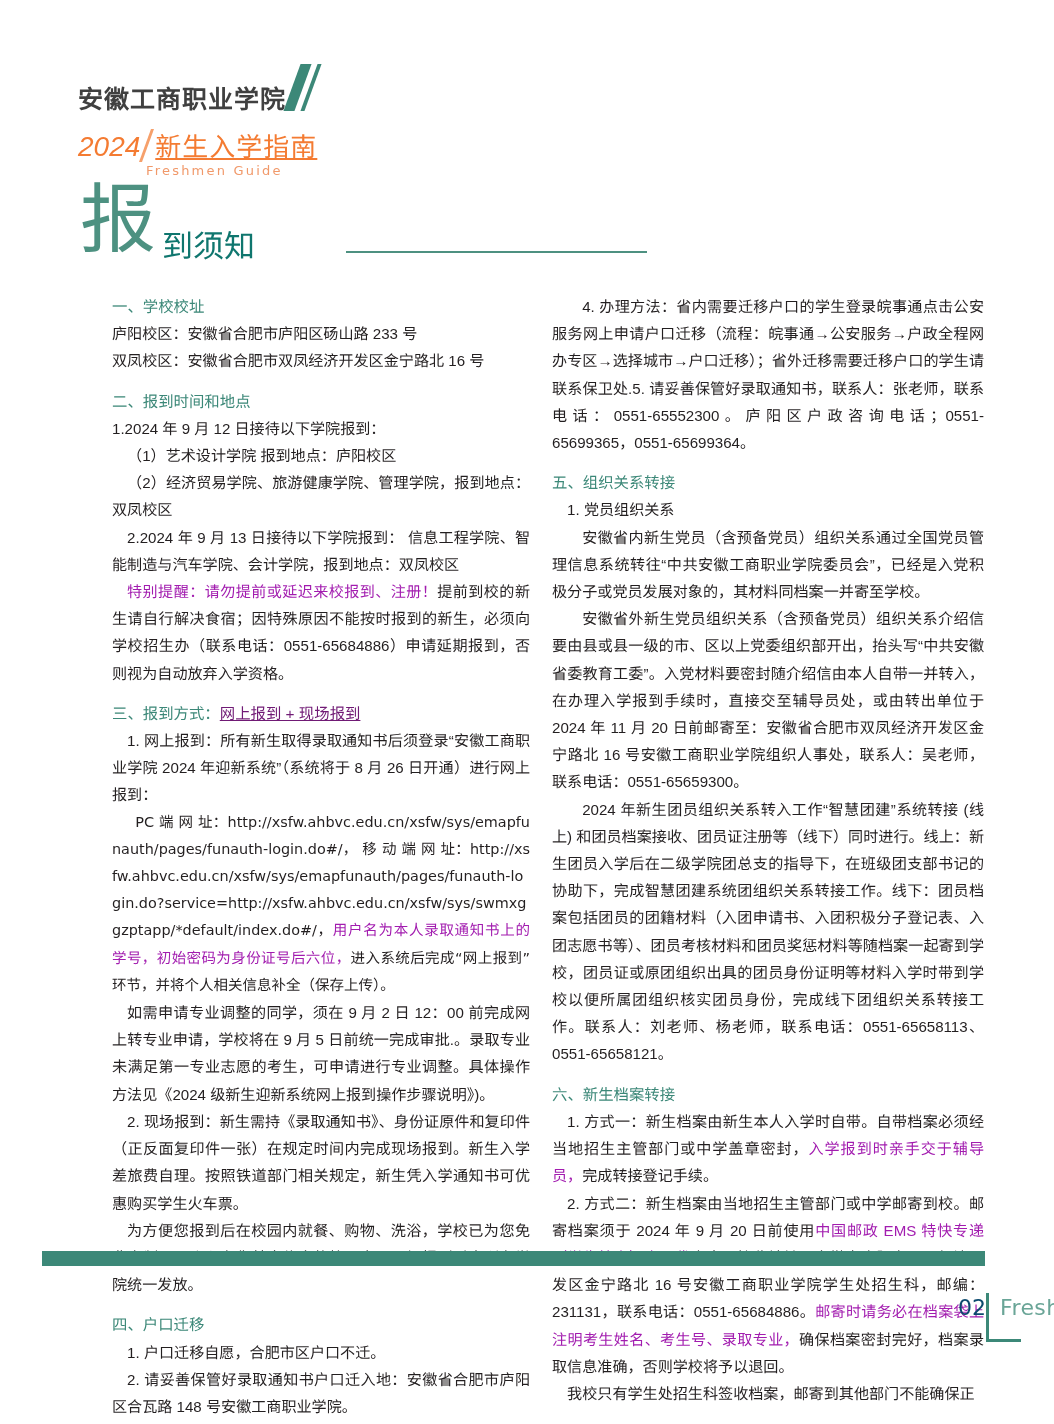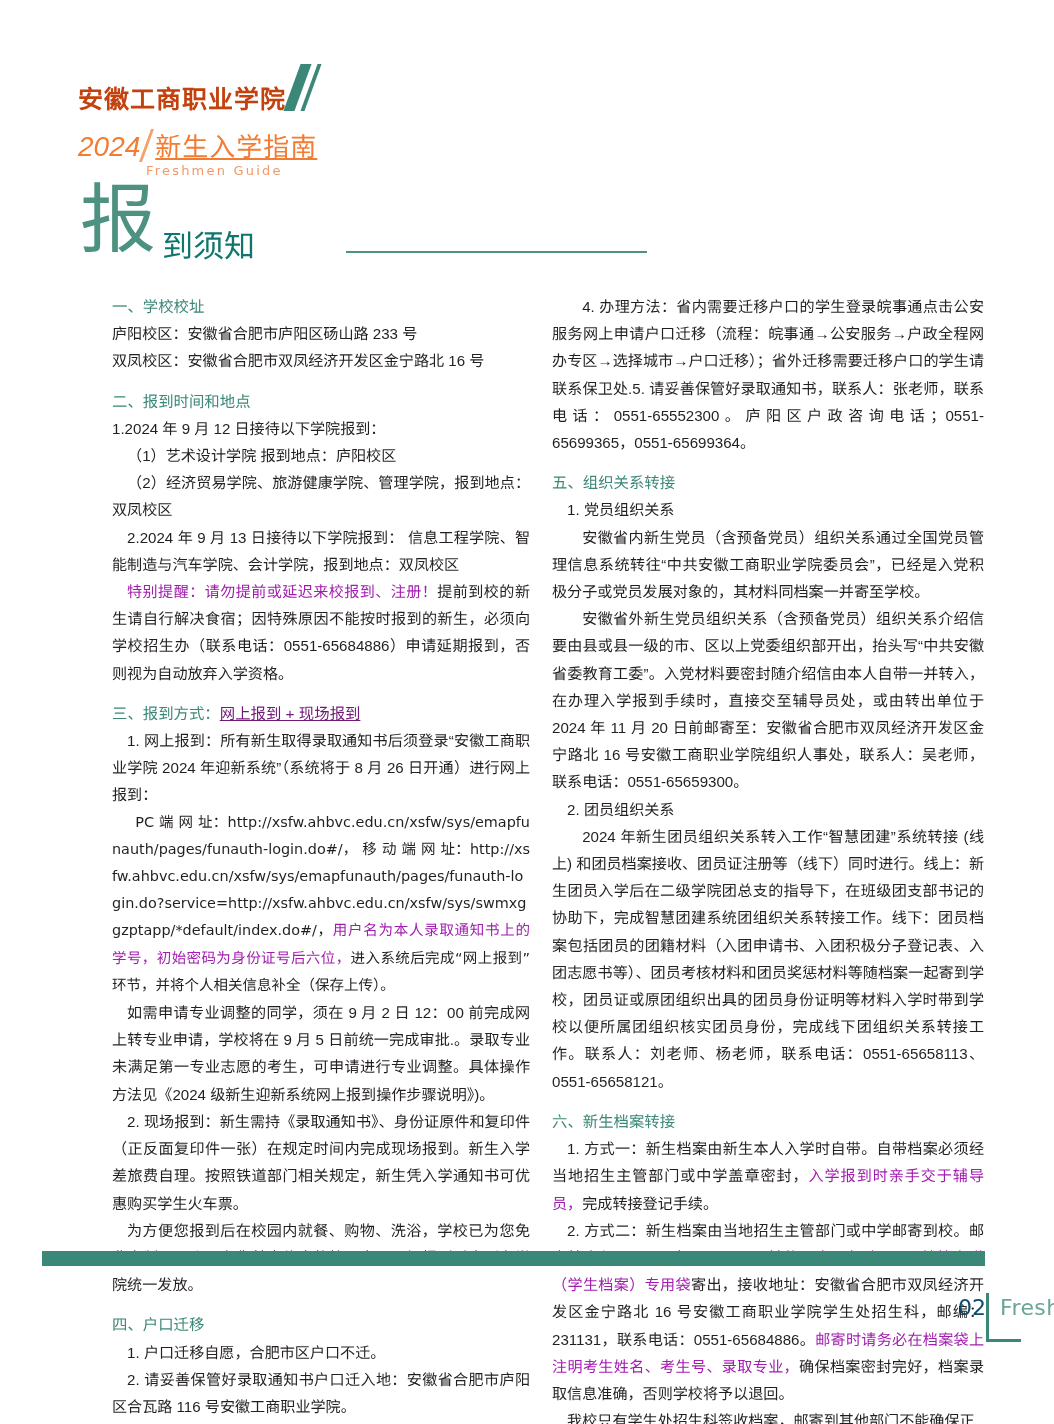--- a/index.html
+++ b/index.html
@@ -22,21 +22,21 @@
     left: 78px;
     top: 78px;
     width: 400px;
   }
   .logo-line1 {
     position: relative;
     display: block;
     font-size: 25px;
     font-weight: bold;
     letter-spacing: 1px;
-    color: #c2410c;
+    color: #404040;
     line-height: 1.0;
     white-space: nowrap;
   }
   .logo-slash-teal {
     display: inline-block;
     position: relative;
     top: 2px;
     margin-left: 4px;
     width: 26px;
     height: 30px;
@@ -275,34 +275,33 @@
   <p class="para ind1">1. 网上报到：所有新生取得录取通知书后须登录“安徽工商职业学院 2024 年迎新系统”（系统将于 8 月 26 日开通）进行网上报到：</p>
   <p class="urlblock">
     <span>PC 端 网 址：</span><span class="url">http://xsfw.ahbvc.edu.cn/xsfw/sys/emapfunauth/pages/funauth-login.do#/</span><span>， 移 动 端 网 址：</span><span class="url">http://xsfw.ahbvc.edu.cn/xsfw/sys/emapfunauth/pages/funauth-login.do?service=http://xsfw.ahbvc.edu.cn/xsfw/sys/swmxggzptapp/*default/index.do#/</span><span>，</span><span class="red">用户名为本人录取通知书上的学号，初始密码为身份证号后六位，</span><span>进入系统后完成“网上报到”环节，并将个人相关信息补全（保存上传）。</span>
   </p>
   <p class="para ind1">如需申请专业调整的同学，须在 9 月 2 日 12：00 前完成网上转专业申请，学校将在 9 月 5 日前统一完成审批.。录取专业未满足第一专业志愿的考生，可申请进行专业调整。具体操作方法见《2024 级新生迎新系统网上报到操作步骤说明》)。</p>
   <p class="para ind1">2. 现场报到：新生需持《录取通知书》、身份证原件和复印件（正反面复印件一张）在规定时间内完成现场报到。新生入学差旅费自理。按照铁道部门相关规定，新生凭入学通知书可优惠购买学生火车票。</p>
   <p class="para ind1">为方便您报到后在校园内就餐、购物、洗浴，学校已为您免费定制了一张印有您基本信息的校园卡，现场报到时由所在学院统一发放。</p>
 
   <div class="sec-head">四、户口迁移</div>
   <p class="para ind1">1. 户口迁移自愿，合肥市区户口不迁。</p>
-  <p class="para ind1">2. 请妥善保管好录取通知书户口迁入地：安徽省合肥市庐阳区合瓦路 116 号安徽工商职业学院。</p>
+  <p class="para ind1">2. 请妥善保管好录取通知书户口迁入地：安徽省合肥市庐阳区合瓦路 148 号安徽工商职业学院。</p>
   <p class="para ind1">3. 办理时间：户口迁移需要等新生录取名册下来才能进行办理.</p>
 
 </div>
 
 <div class="col col-right">
 
   <p class="para">4. 办理方法：省内需要迁移户口的学生登录皖事通点击公安服务网上申请户口迁移（流程：皖事通→公安服务→户政全程网办专区→选择城市→户口迁移）；省外迁移需要迁移户口的学生请联系保卫处.5. 请妥善保管好录取通知书，联系人：张老师，联系电话：0551-65552300。庐阳区户政咨询电话；0551-65699365，0551-65699364。</p>
 
   <div class="sec-head">五、组织关系转接</div>
   <p class="para ind1">1. 党员组织关系</p>
   <p class="para">安徽省内新生党员（含预备党员）组织关系通过全国党员管理信息系统转往“中共安徽工商职业学院委员会”，已经是入党积极分子或党员发展对象的，其材料同档案一并寄至学校。</p>
   <p class="para">安徽省外新生党员组织关系（含预备党员）组织关系介绍信要由县或县一级的市、区以上党委组织部开出，抬头写“中共安徽省委教育工委”。入党材料要密封随介绍信由本人自带一并转入，在办理入学报到手续时，直接交至辅导员处，或由转出单位于 2024 年 11 月 20 日前邮寄至：安徽省合肥市双凤经济开发区金宁路北 16 号安徽工商职业学院组织人事处，联系人：吴老师，联系电话：0551-65659300。</p>
-  <p class="para ind1">2. 团员组织关系</p>
   <p class="para">2024 年新生团员组织关系转入工作“智慧团建”系统转接 (线上) 和团员档案接收、团员证注册等（线下）同时进行。线上：新生团员入学后在二级学院团总支的指导下，在班级团支部书记的协助下，完成智慧团建系统团组织关系转接工作。线下：团员档案包括团员的团籍材料（入团申请书、入团积极分子登记表、入团志愿书等）、团员考核材料和团员奖惩材料等随档案一起寄到学校，团员证或原团组织出具的团员身份证明等材料入学时带到学校以便所属团组织核实团员身份，完成线下团组织关系转接工作。联系人：刘老师、杨老师，联系电话：0551-65658113、0551-65658121。</p>
 
   <div class="sec-head">六、新生档案转接</div>
   <p class="para ind1">
     <span>1. 方式一：新生档案由新生本人入学时自带。自带档案必须经当地招生主管部门或中学盖章密封，</span><span class="red">入学报到时亲手交于辅导员，</span><span>完成转接登记手续。</span>
   </p>
   <p class="para ind1">
     <span>2. 方式二：新生档案由当地招生主管部门或中学邮寄到校。邮寄档案须于 2024 年 9 月 20 日前使用</span><span class="red">中国邮政 EMS 特快专递（学生档案）专用袋</span><span>寄出，接收地址：安徽省合肥市双凤经济开发区金宁路北 16 号安徽工商职业学院学生处招生科，邮编：231131，联系电话：0551-65684886。</span><span class="red">邮寄时请务必在档案袋上注明考生姓名、考生号、录取专业，</span><span>确保档案密封完好，档案录取信息准确，否则学校将予以退回。</span>
   </p>
   <p class="para ind1">我校只有学生处招生科签收档案，邮寄到其他部门不能确保正</p>

